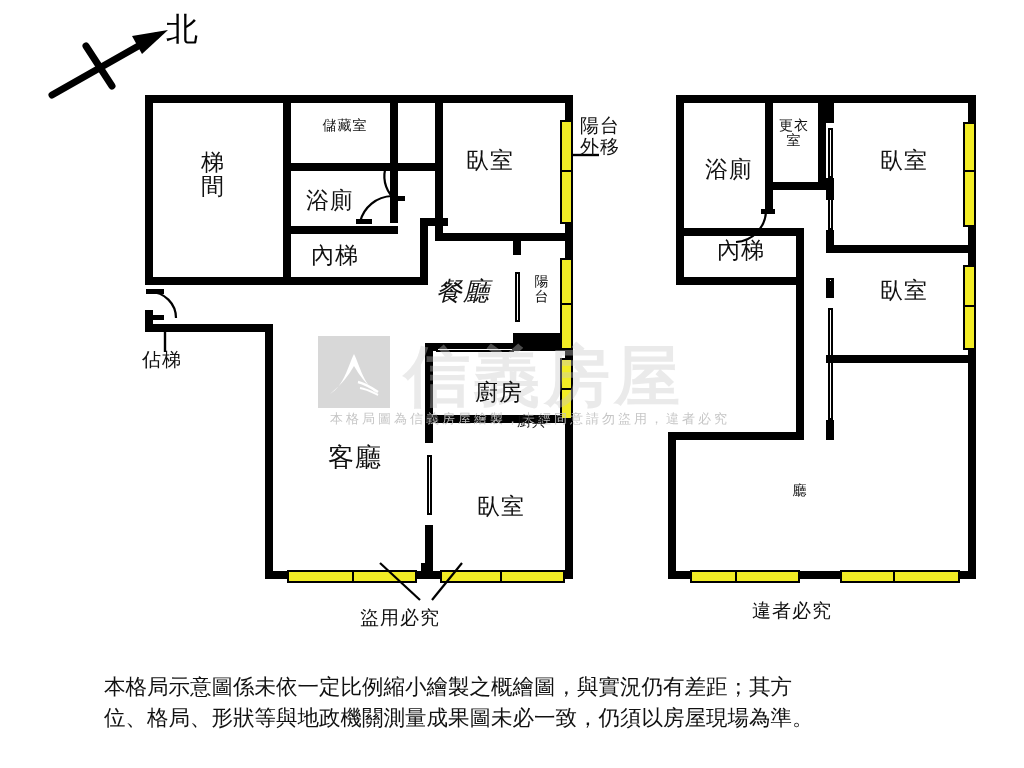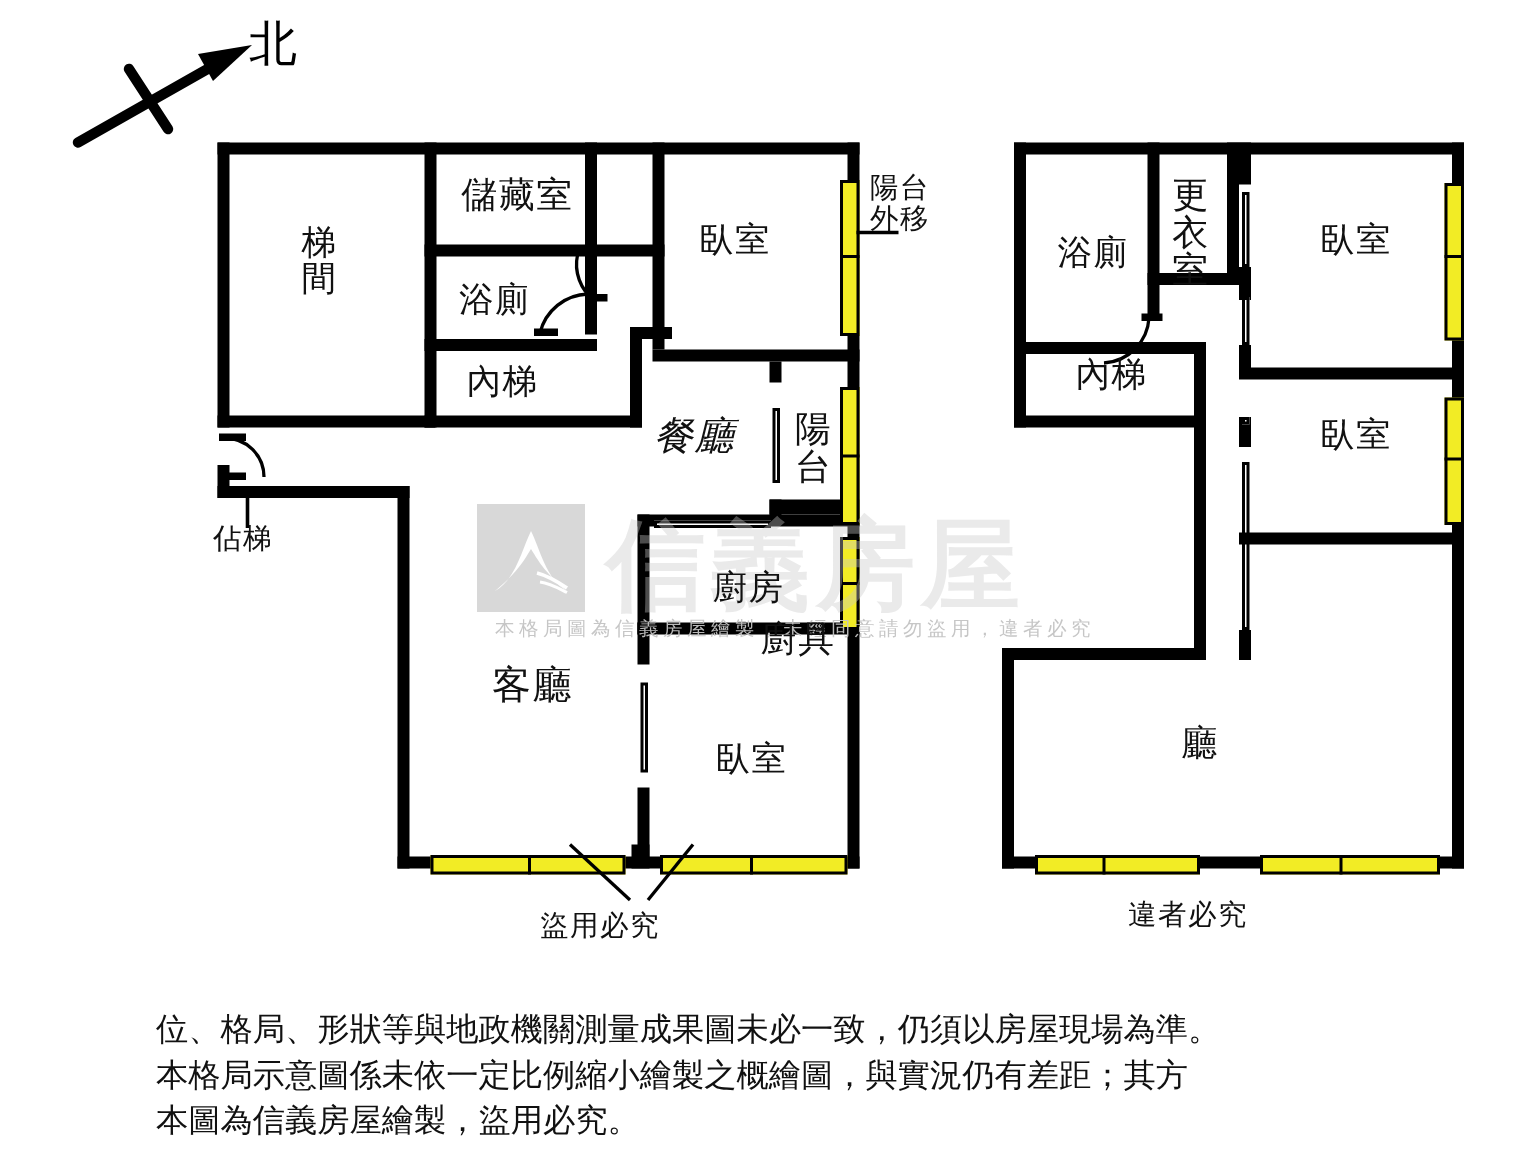--- a/index.html
+++ b/index.html
@@ -9,21 +9,21 @@
     font-family:"DejaVu Sans","Liberation Sans",sans-serif;
     position:relative;overflow:hidden;
   }
   #stage{position:absolute;left:0;top:0;width:1024px;height:768px;}
   .wall{position:absolute;background:#000000;}
   .room-label{
     position:absolute;color:#111;font-size:23px;line-height:1.05;
     font-family:"DejaVu Sans","Liberation Sans",sans-serif;
     white-space:pre-line;text-align:center;letter-spacing:1px;
   }
-  .small-label{font-size:24px;text-align:center;}
+  .small-label{font-size:14px;text-align:center;}
   .big-label{font-size:26px;}
   .outside-label{
     position:absolute;color:#111;font-size:19px;line-height:1.08;
     white-space:pre-line;text-align:center;letter-spacing:1px;
   }
   
   .win{position:absolute;background:#f2ec25;border:2px solid #000;box-sizing:border-box;}
   .win.v{width:13px;}
   .win.h{height:13px;}
   .win-seg{position:absolute;background:#000;}
@@ -240,18 +240,17 @@
       <div class="room-label " style="left: 712px; top: 238px; width: 58px;">內梯</div>
       <div class="room-label small-label" style="left: 785px; top: 483px; width: 30px;">廳</div>
       <div class="outside-label" style="left: 580px; top: 115px;">陽台
 外移</div>
       <div class="outside-label" style="left: 142px; top: 349px;">佔梯</div>
       <div class="outside-label" style="left: 360px; top: 607px;">盜用必究</div>
       <div class="outside-label" style="left: 752px; top: 600px;">違者必究</div>
     </div>
 
   <div id="disclaimer">
+    <div>本格局示意圖係未依一定比例縮小繪製之概繪圖，與實況仍有差距；其方</div>
     <div>位、格局、形狀等與地政機關測量成果圖未必一致，仍須以房屋現場為準。</div>
-    <div>本格局示意圖係未依一定比例縮小繪製之概繪圖，與實況仍有差距；其方</div>
-    <div>本圖為信義房屋繪製，盜用必究。</div>
   </div>
 
 </div>
 
 </body></html>

